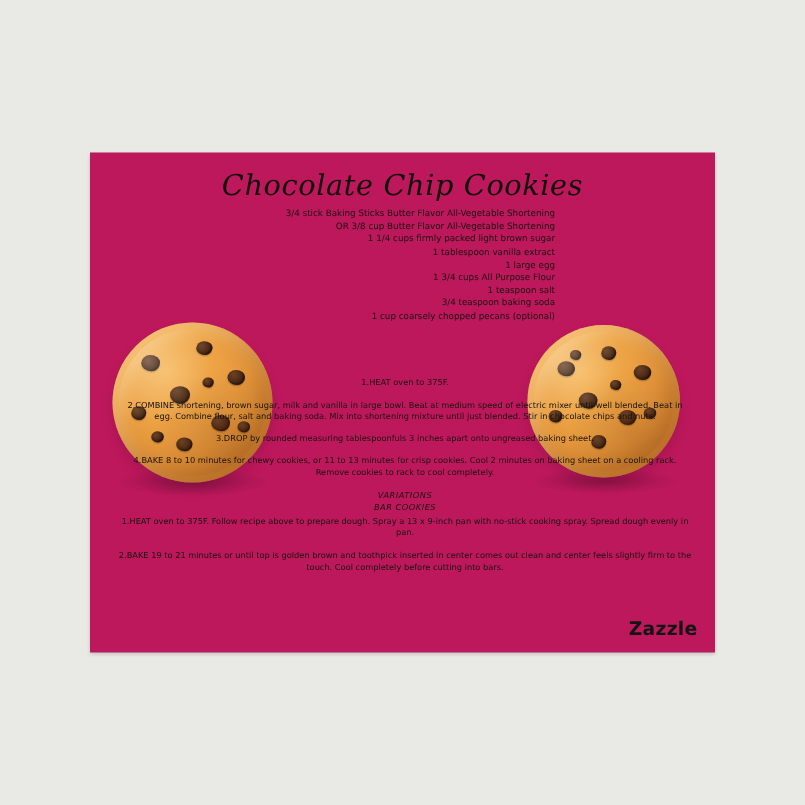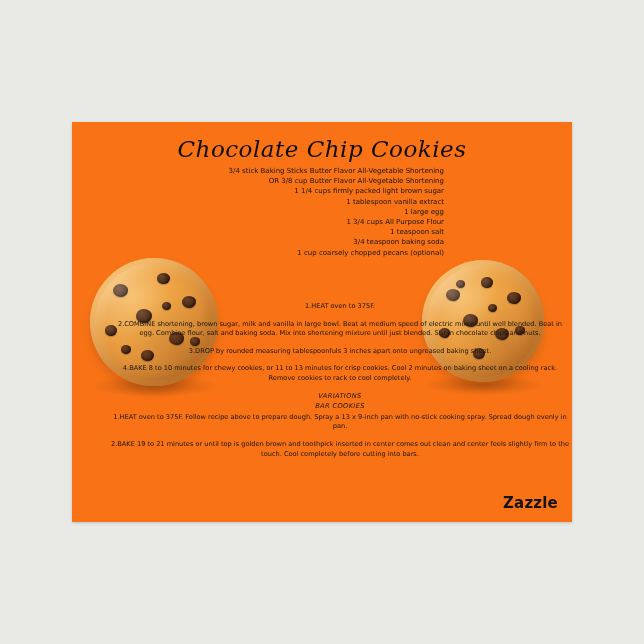--- a/index.html
+++ b/index.html
@@ -18,21 +18,21 @@
     width: 644px;
     height: 644px;
     background: #e9eae5;
   }
   .card {
     position: absolute;
     left: 72px;
     top: 122px;
     width: 500px;
     height: 400px;
-    background: #f97316;
+    background: #be185d;
     box-shadow: 0 1px 3px rgba(0,0,0,0.18);
     overflow: hidden;
   }
 
   
   .cookie {
     position: absolute;
     border-radius: 50%;
     background:
       radial-gradient(circle at 34% 30%, #f6b85c 0%, #eda345 32%, #e2933a 58%, #cf7f2e 82%, #b96d26 100%);
@@ -98,21 +98,21 @@
     width: 240px;
     text-align: right;
     font-family: "DejaVu Sans", sans-serif;
     font-size: 7px;
     line-height: 10.2px;
     color: #17140f;
   }
   .steps {
     position: absolute;
     top: 180px;
-    left: 38px;
+    left: 22px;
     width: 460px;
     text-align: center;
     font-family: "DejaVu Sans", sans-serif;
     font-size: 6.6px;
     line-height: 9.6px;
     color: #17140f;
   }
   .step {
     margin-bottom: 8px;
   }

